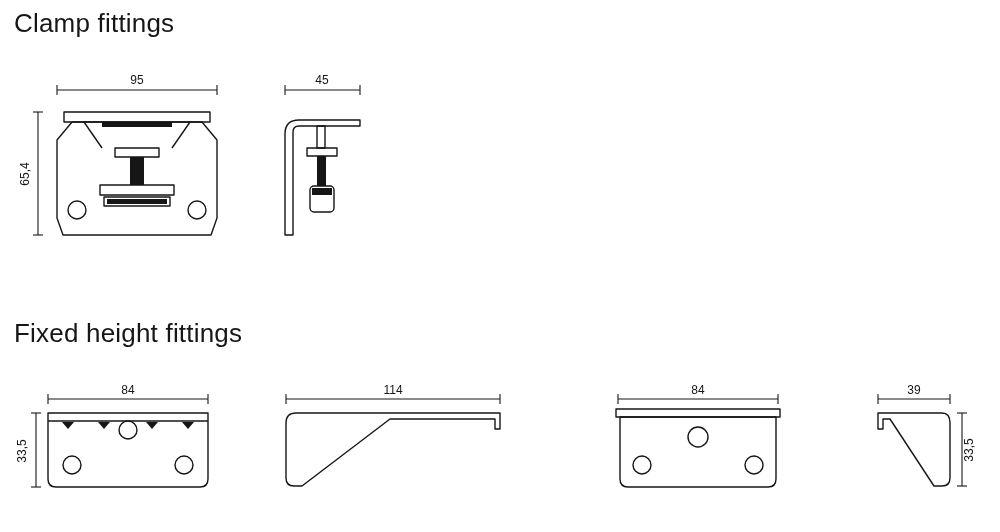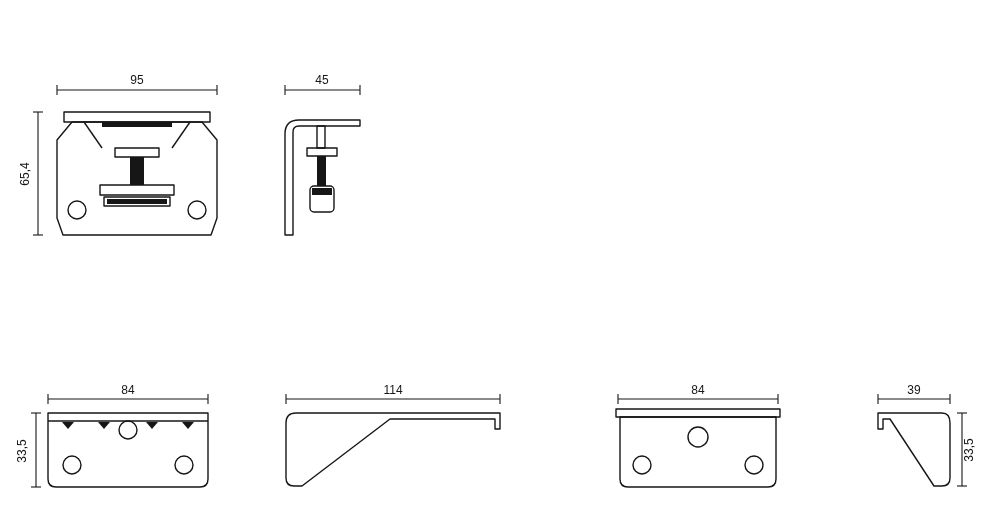--- a/index.html
+++ b/index.html
@@ -30,20 +30,21 @@
     font-family: "Liberation Sans", sans-serif;
     font-size: 12px;
     fill: #161616;
   }
 </style>
 </head>
 <body>
 
 <div class="page">
 
+  <div class="section-title title-clamp">Clamp fittings</div>
 
   <svg class="drawing" style="left:22px; top:70px;" width="220" height="180" viewBox="0 0 220 180">
     <g>
       <line class="dim" x1="35" y1="20" x2="195" y2="20"></line>
       <line class="dim" x1="35" y1="15" x2="35" y2="25"></line>
       <line class="dim" x1="195" y1="15" x2="195" y2="25"></line>
       <text class="dimtxt" x="115" y="14" text-anchor="middle">95</text>
     </g>
     <g>
       <line class="dim" x1="16" y1="42" x2="16" y2="165"></line>
@@ -79,20 +80,21 @@
     <path class="ln" d="M95,50 L34,50 Q20,50 20,64 L20,165 L28,165 L28,62 Q28,56 34,56 L95,56 Z"></path>
     <g>
       <rect class="ln" x="52" y="56" width="8" height="22"></rect>
       <rect class="ln" x="42" y="78" width="30" height="8"></rect>
       <rect class="fl" x="52" y="86" width="9" height="30"></rect>
       <rect class="ln" x="45" y="116" width="24" height="26" rx="4"></rect>
       <rect class="fl" x="47" y="118" width="20" height="7"></rect>
     </g>
   </svg>
 
+  <div class="section-title title-fixed">Fixed height fittings</div>
 
   <svg class="drawing" style="left:6px; top:385px;" width="215" height="130" viewBox="0 0 215 130">
     <g>
       <line class="dim" x1="42" y1="14" x2="202" y2="14"></line>
       <line class="dim" x1="42" y1="9" x2="42" y2="19"></line>
       <line class="dim" x1="202" y1="9" x2="202" y2="19"></line>
       <text class="dimtxt" x="122" y="9" text-anchor="middle">84</text>
     </g>
     <g>
       <line class="dim" x1="30" y1="28" x2="30" y2="102"></line>

